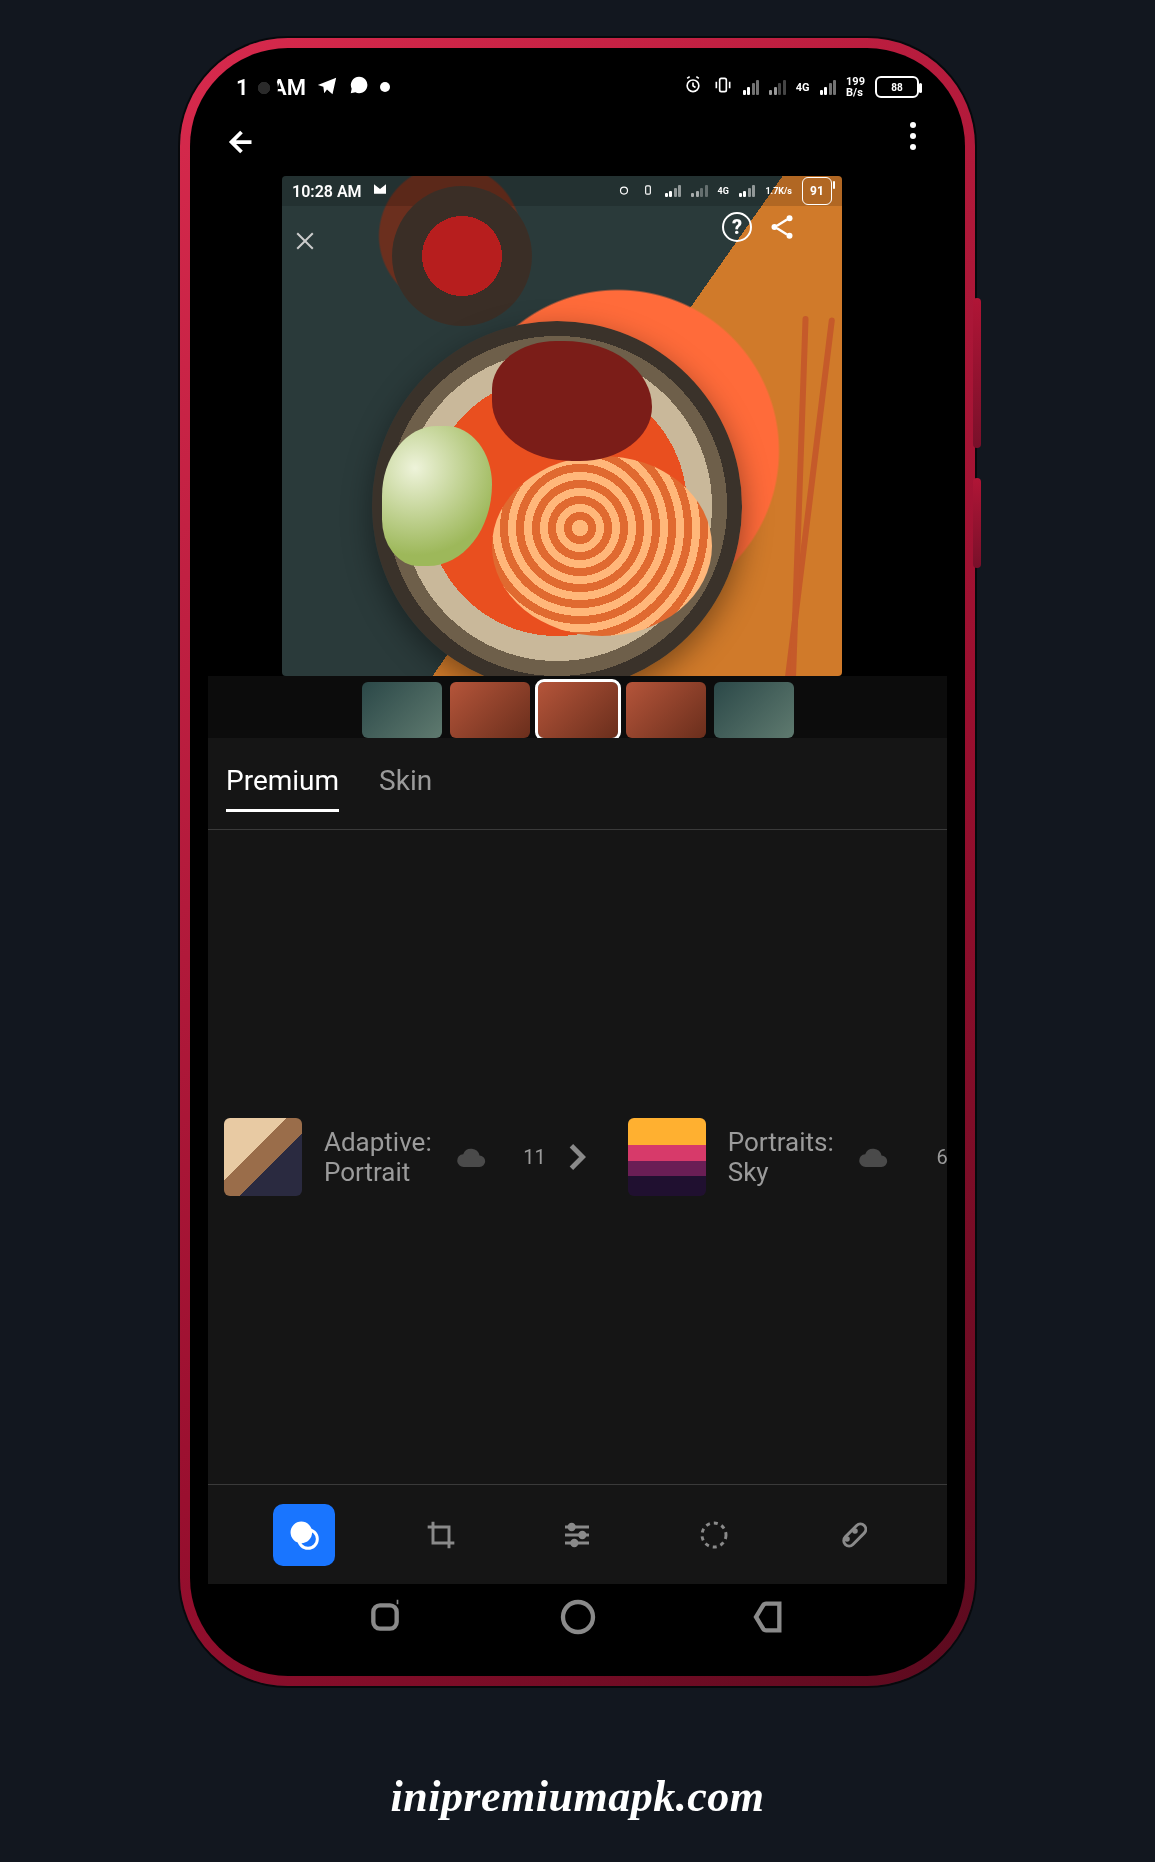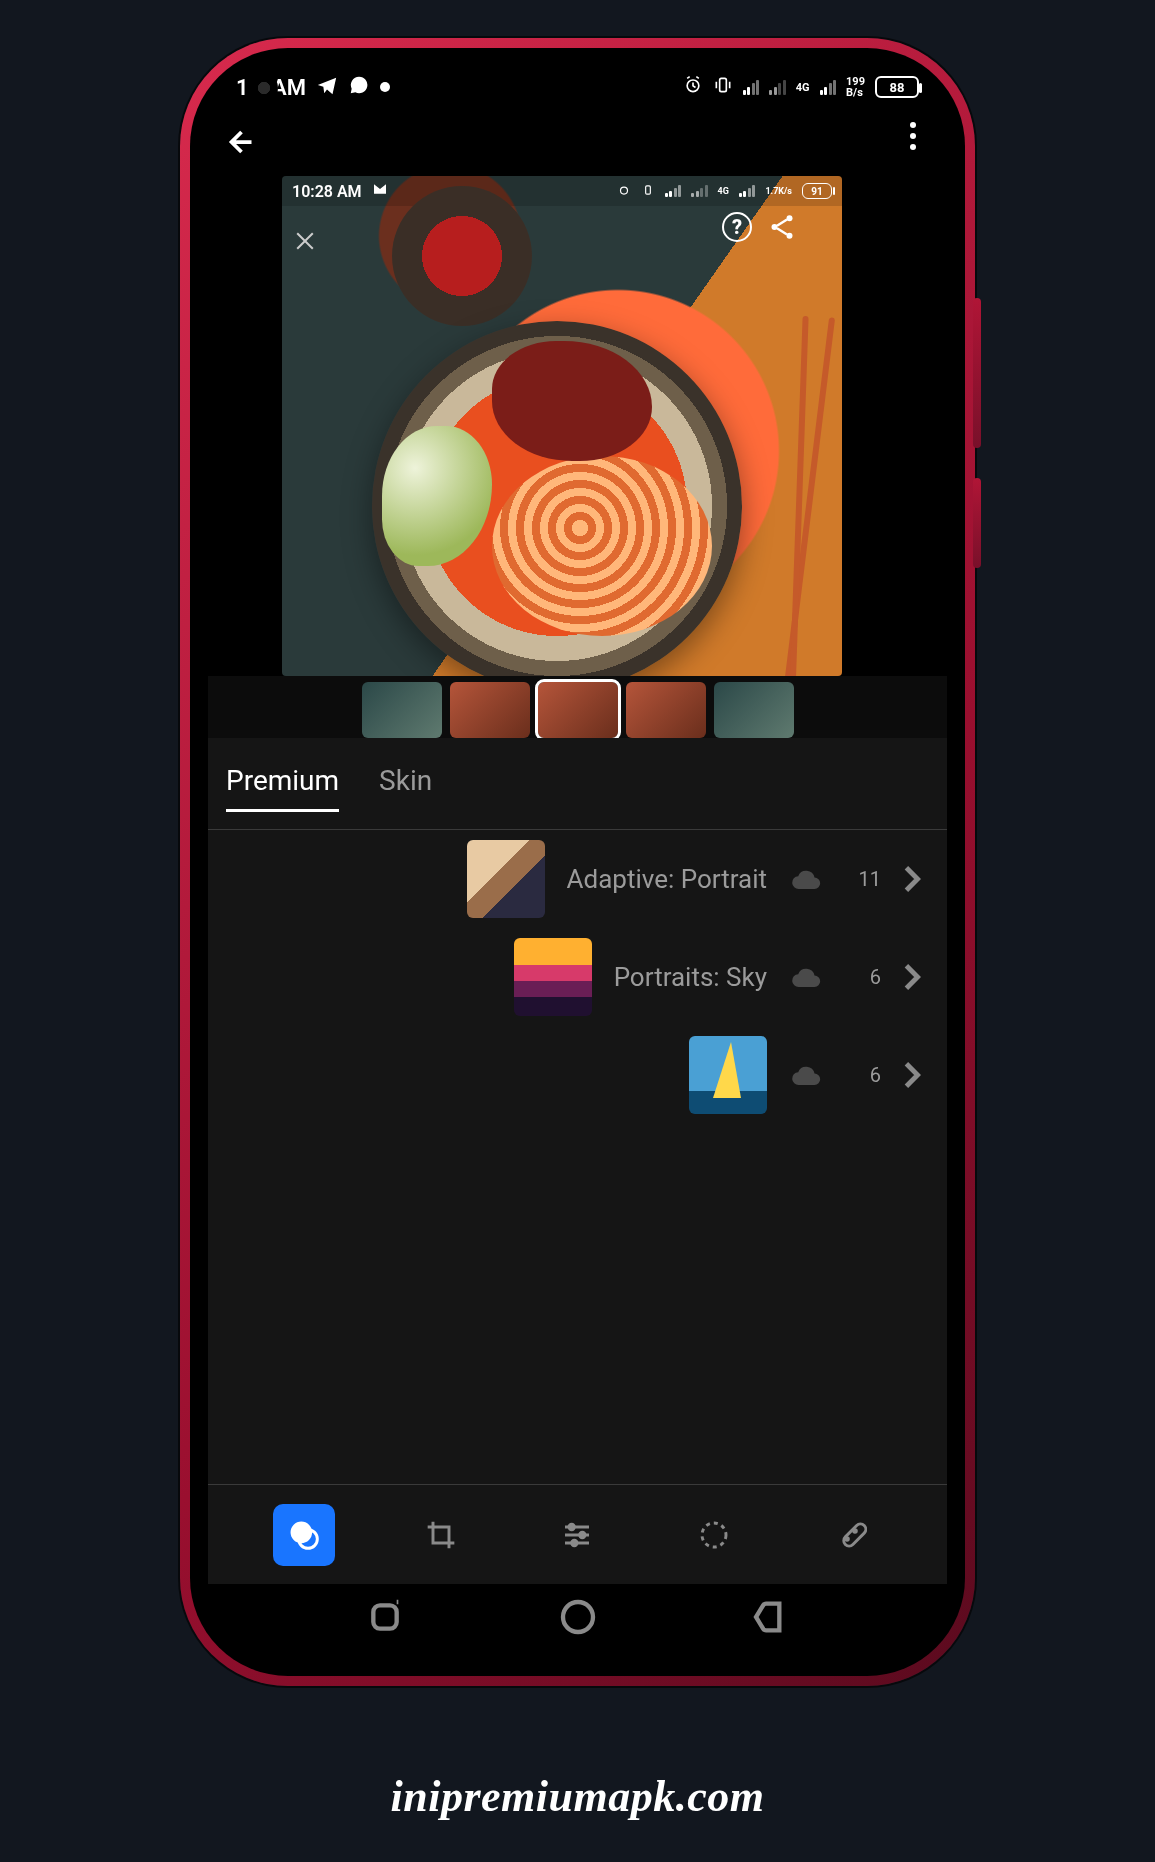--- a/index.html
+++ b/index.html
@@ -55,21 +55,21 @@
   .statusbar-outer .left, .statusbar-outer .right{display:flex;align-items:center;gap:10px;}
   .camera-hole{
     width:28px;height:28px;border-radius:50%;
     background:radial-gradient(circle,#2a2a2a 30%,#000 32%);
     position:absolute; left:60px; top:26px;
   }
   .dot{width:10px;height:10px;border-radius:50%;background:#fff;}
   .battery{
     width:44px;height:22px;border:2px solid #fff;border-radius:6px;
     position:relative;display:flex;align-items:center;justify-content:center;
-    font-size:13px;font-weight:700;
+    font-size:10px;font-weight:700;
   }
   .battery::after{content:"";position:absolute;right:-5px;top:5px;width:3px;height:10px;background:#fff;border-radius:2px;}
   .sig{display:inline-flex;align-items:flex-end;gap:1.5px;height:16px;}
   .sig i{width:3px;background:#fff;display:block;border-radius:1px;}
   .sig i:nth-child(1){height:5px;} .sig i:nth-child(2){height:8px;} .sig i:nth-child(3){height:12px;opacity:.45;} .sig i:nth-child(4){height:15px;opacity:.45;}
   .tiny{font-size:11px;line-height:1;font-weight:700;}
   
   .app{
     flex:1;
     display:flex; flex-direction:column;
@@ -96,21 +96,21 @@
   }
   
   .inner-status{
     position:absolute; top:0; left:0; right:0;
     height:30px; display:flex; align-items:center; justify-content:space-between;
     padding:0 10px; color:#fff; font-size:16px; font-weight:600;
     background:rgba(0,0,0,.15);
   }
   .inner-status .left,.inner-status .right{display:flex;align-items:center;gap:10px;}
   .inner-status .tiny{font-size:9px;}
-  .inner-status .battery{width:30px;height:16px;border-width:1.5px;font-size:10px;}
+  .inner-status .battery{width:30px;height:28px;border-width:1.5px;font-size:12px;}
   .inner-status .battery::after{right:-4px;top:3px;width:2px;height:8px;}
   .inner-status .sig{height:12px;}
   .inner-status .sig i:nth-child(1){height:4px;} .inner-status .sig i:nth-child(2){height:6px;} .inner-status .sig i:nth-child(3){height:9px;opacity:.5;} .inner-status .sig i:nth-child(4){height:12px;opacity:.5;}
   .help-icon{width:30px;height:30px;border:2.5px solid #fff;border-radius:50%;display:flex;align-items:center;justify-content:center;font-weight:800;position:absolute;top:36px;right:90px;font-size:20px;color:#fff;}
   .share-icon{position:absolute;top:36px;right:45px;width:30px;height:30px;}
   .share-icon svg{width:30px;height:30px;fill:#fff;}
   .kebab{position:absolute;top:38px;right:6px;display:flex;flex-direction:column;gap:5px;align-items:center;width:24px;}
   .kebab span{width:6px;height:6px;border-radius:50%;background:#fff;}
   .close-x{position:absolute;top:54px;left:12px;width:22px;height:22px;color:#bbb;}
   .close-x::before,.close-x::after{content:"";position:absolute;left:10px;top:0;width:2px;height:22px;background:#ccc;}
@@ -140,21 +140,21 @@
   .tabs{
     display:flex; gap:40px; padding:26px 18px 18px;
     border-bottom:1px solid var(--divider);
     color:var(--muted); font-size:28px;
     background:var(--app-bg);
   }
   .tab{position:relative;padding-bottom:14px;}
   .tab.active{color:#fff;}
   .tab.active::after{content:"";position:absolute;left:0;right:0;bottom:-1px;height:3px;background:#fff;}
   
-  .preset-list{background:var(--app-bg);flex:1;display:flex;flex-direction:column;align-items:flex-end;}
+  .preset-list{background:var(--app-bg);flex:1;display:flex;flex-direction:row;}
   .preset-row{
     display:flex; align-items:center; gap:22px;
     padding:10px 16px;
     border-bottom:0;
   }
   .preset-thumb{width:78px;height:78px;border-radius:6px;flex:0 0 auto;}
   .t-portrait{background:linear-gradient(135deg,#e8caa3 0 40%,#9a6d4a 40% 60%,#2a2a40 60% 100%);}
   .t-sky{background:linear-gradient(#ffb030 0 35%,#d73a6a 35% 55%,#6a1e55 55% 75%,#201030 75% 100%);}
   .t-subject{background:linear-gradient(180deg,#4aa0d4 0 70%,#0e4c73 70% 100%);position:relative;}
   .t-subject::after{content:"";position:absolute;left:24px;top:6px;width:0;height:0;border-left:18px solid transparent;border-right:10px solid transparent;border-bottom:56px solid #ffd84a;}

